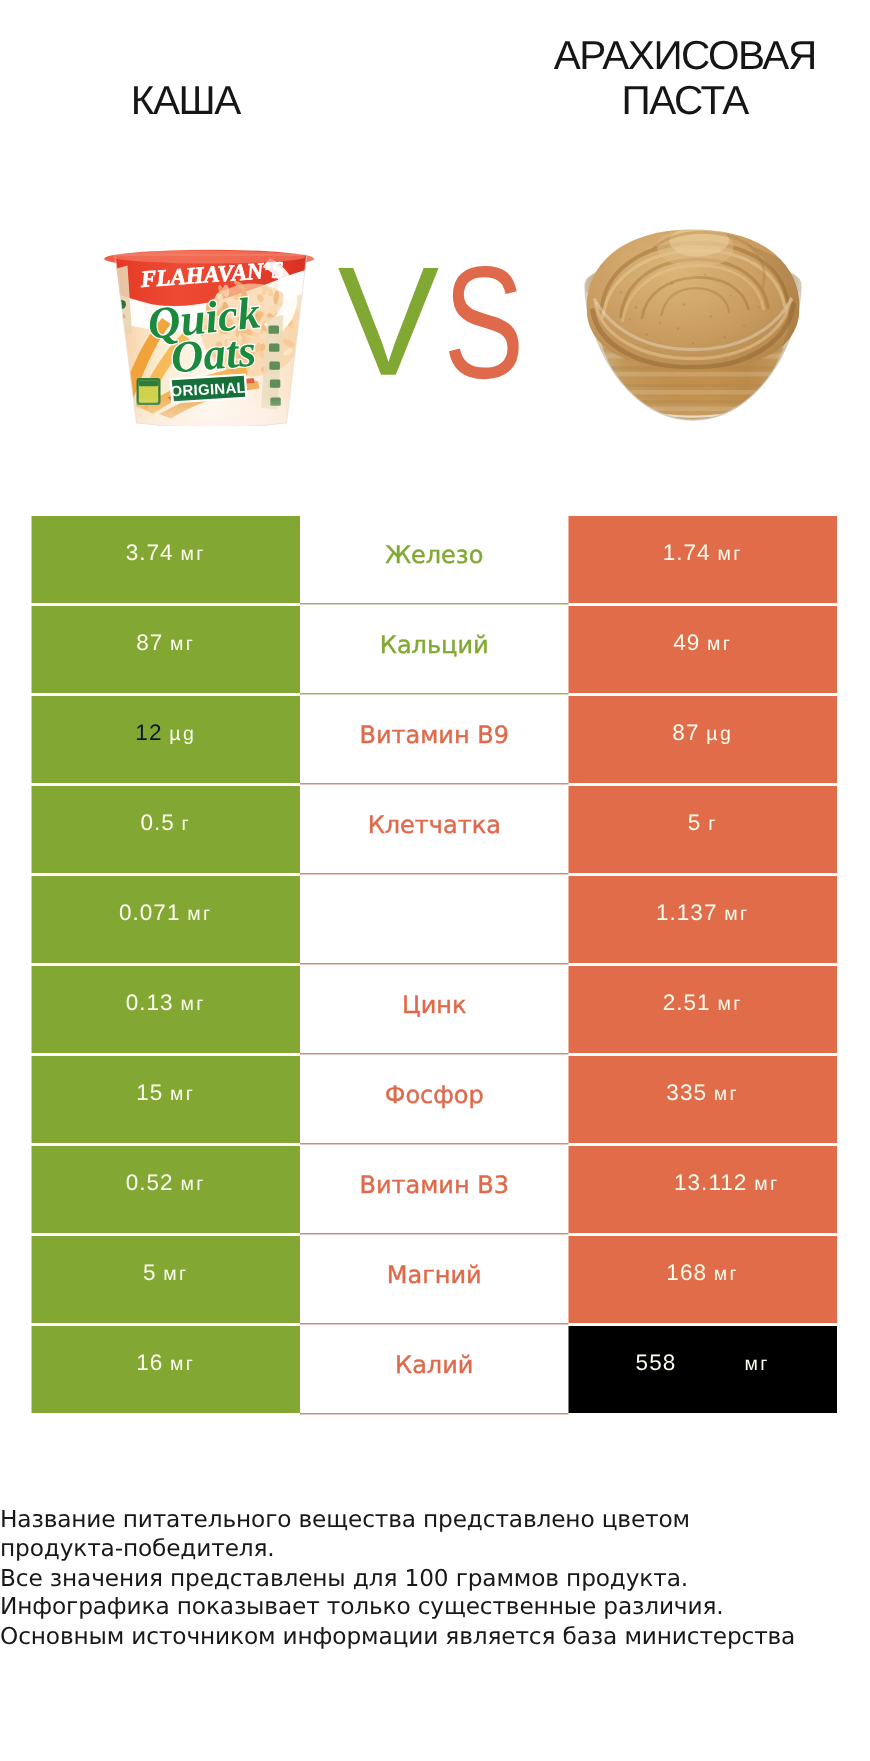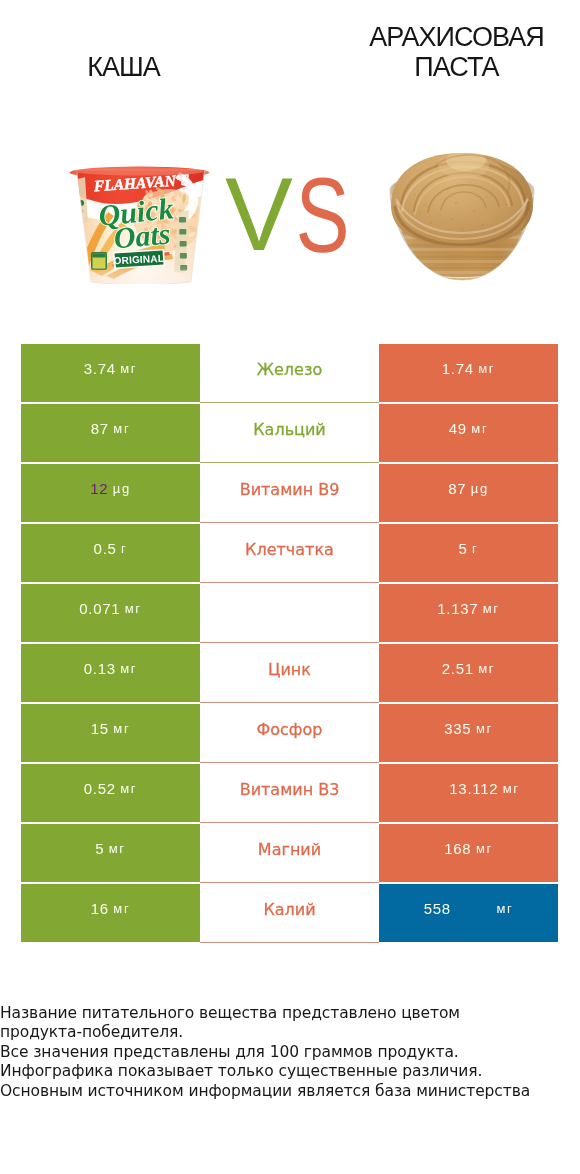--- a/index.html
+++ b/index.html
@@ -355,21 +355,21 @@
         <span class="lbl" style="color: rgb(129, 168, 50); -webkit-text-stroke: 0.28px rgb(129, 168, 50);">Кальций</span>
       </div>
       <div class="cell cR" style="background: rgb(224, 108, 74);">
         <span class="val" style="color: rgb(253, 253, 240);">49</span>
         <span class="unit" style="color: rgb(253, 253, 240);">мг</span>
       </div>
       <div class="sep" style="background: rgb(163, 174, 110);"></div>
     </div>
     <div class="row">
       <div class="cell cL" style="background: rgb(130, 168, 51);">
-        <span class="val" style="color: #701a75;">12</span>
+        <span class="val" style="color: #0f172a;">12</span>
         <span class="unit" style="color: rgb(253, 253, 240);">µg</span>
       </div>
       <div class="cell cM">
         <span class="lbl" style="color: rgb(223, 106, 75); -webkit-text-stroke: 0.28px rgb(223, 106, 75);">Витамин B9</span>
       </div>
       <div class="cell cR" style="background: rgb(224, 108, 74);">
         <span class="val" style="color: rgb(253, 253, 240);">87</span>
         <span class="unit" style="color: rgb(253, 253, 240);">µg</span>
       </div>
       <div class="sep" style="background: rgb(198, 145, 128);"></div>
@@ -456,21 +456,21 @@
       <div class="sep" style="background: rgb(198, 145, 128);"></div>
     </div>
     <div class="row">
       <div class="cell cL" style="background: rgb(130, 168, 51);">
         <span class="val" style="color: rgb(253, 253, 240);">16</span>
         <span class="unit" style="color: rgb(253, 253, 240);">мг</span>
       </div>
       <div class="cell cM">
         <span class="lbl" style="color: rgb(223, 106, 75); -webkit-text-stroke: 0.28px rgb(223, 106, 75);">Калий</span>
       </div>
-      <div class="cell cR" style="background: #0369a1; gap: 41px;">
+      <div class="cell cR" style="background: #000000; gap: 41px;">
         <span class="val" style="color: rgb(253, 253, 240);">558</span>
         <span class="unit" style="color: rgb(253, 253, 240);">мг</span>
       </div>
       <div class="sep" style="background: rgb(198, 145, 128);"></div>
     </div>
   </div>
 <div id="note">
     <div>Название питательного вещества представлено цветом</div>
     <div>продукта-победителя.</div>
     <div>Все значения представлены для 100 граммов продукта.</div>

